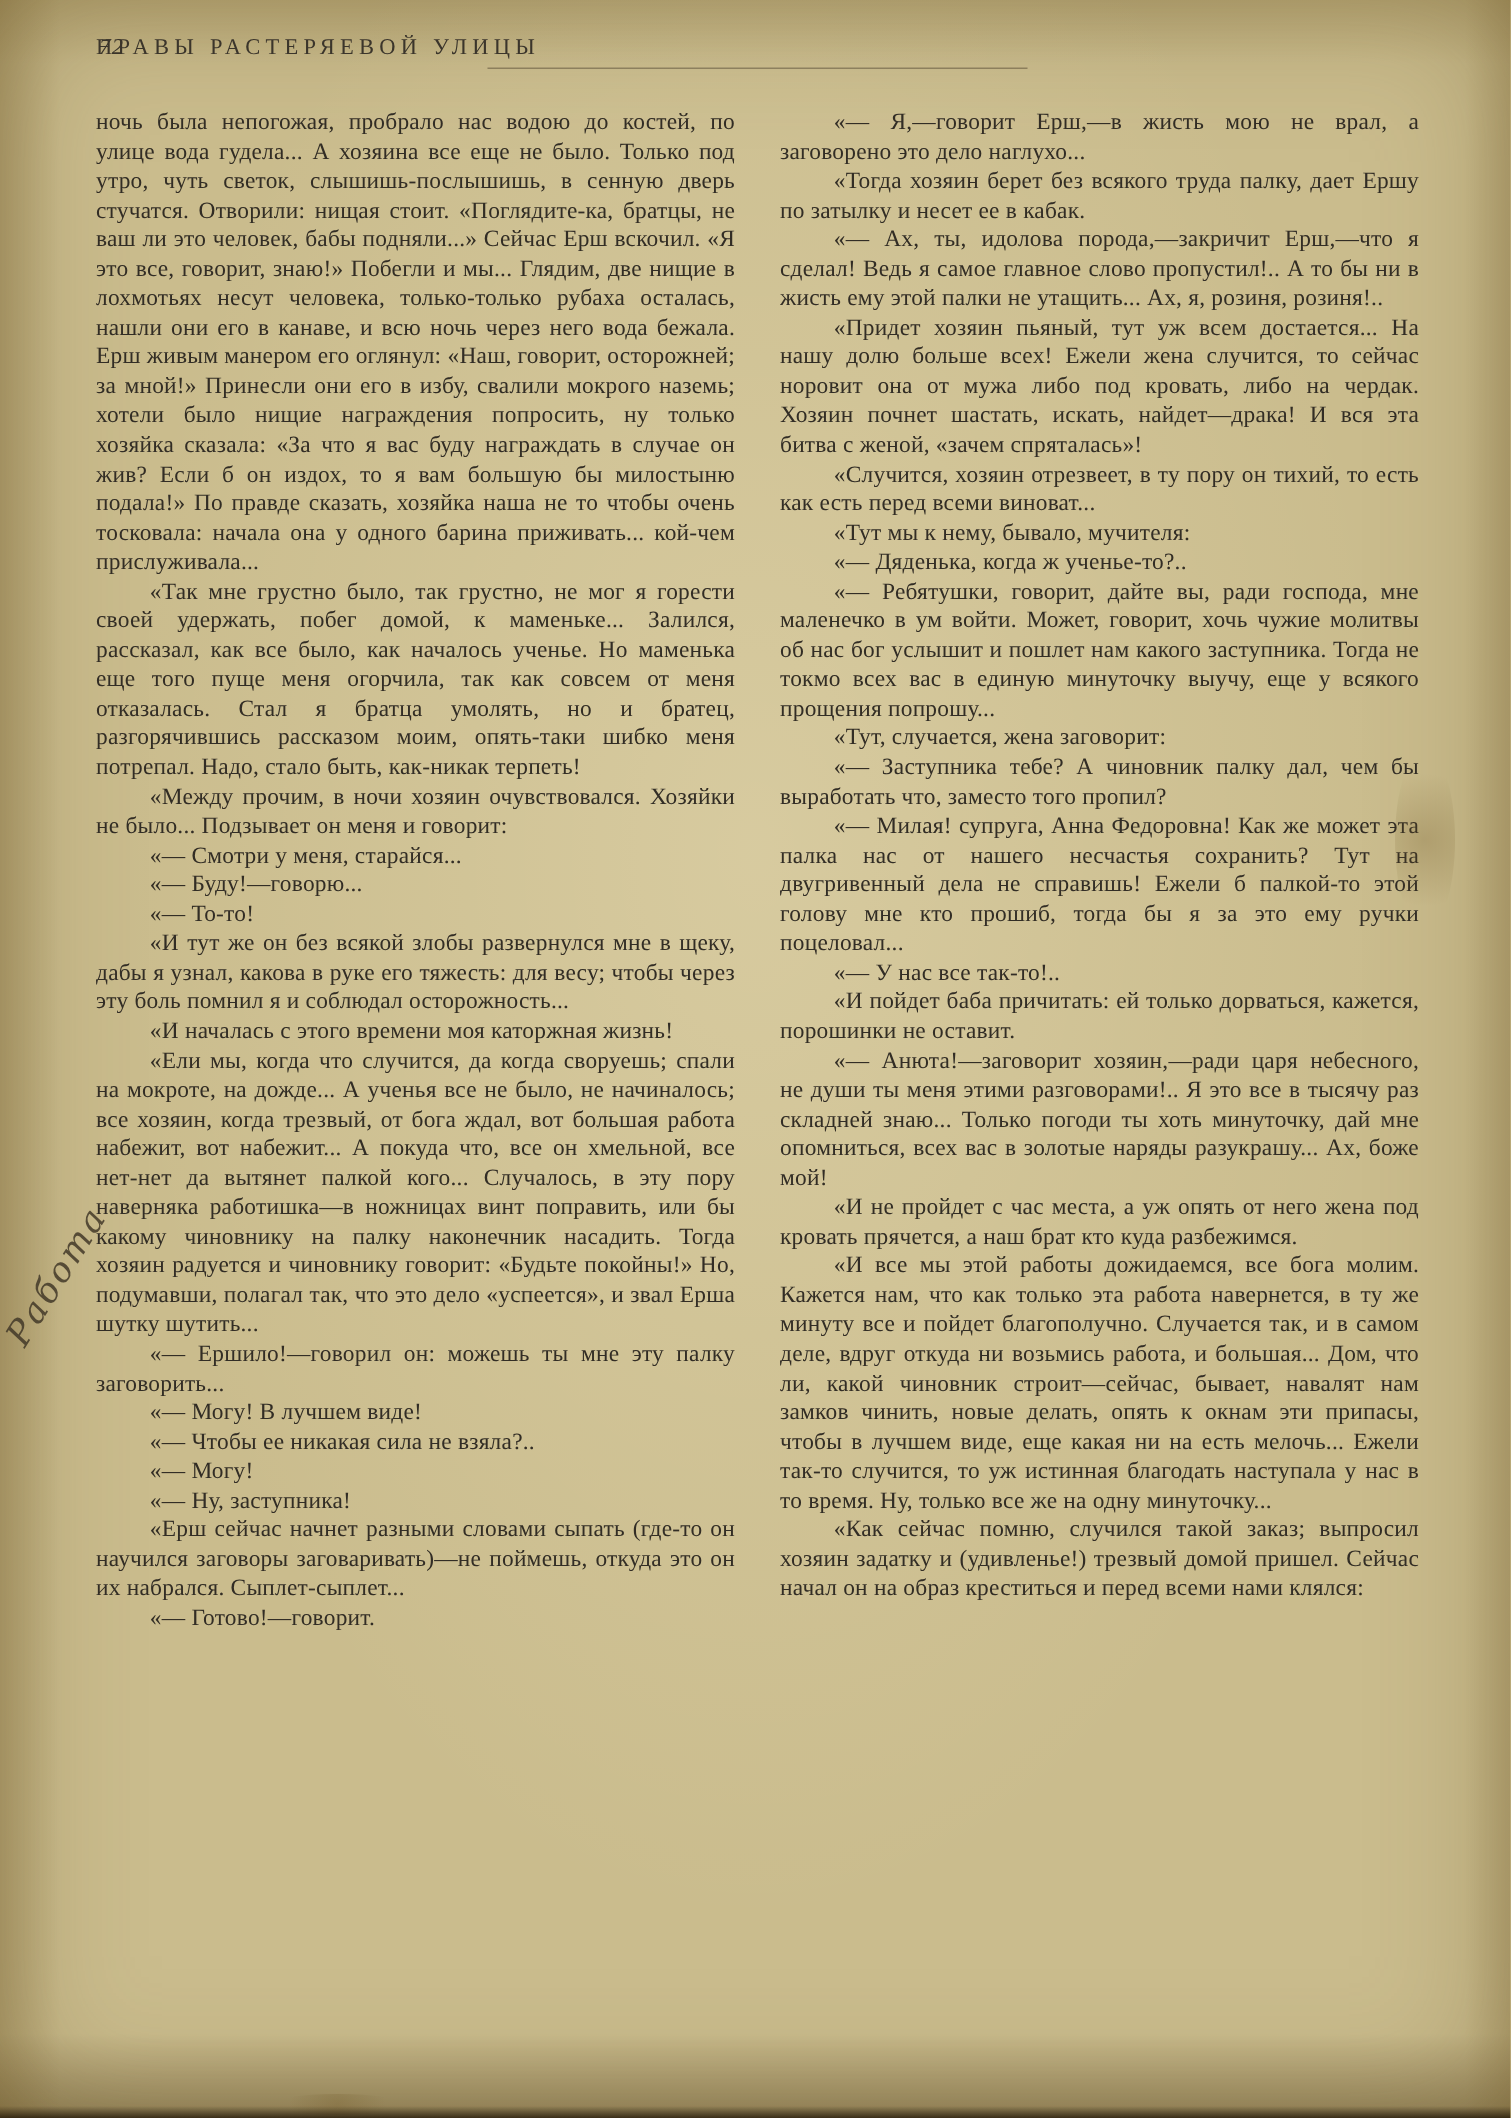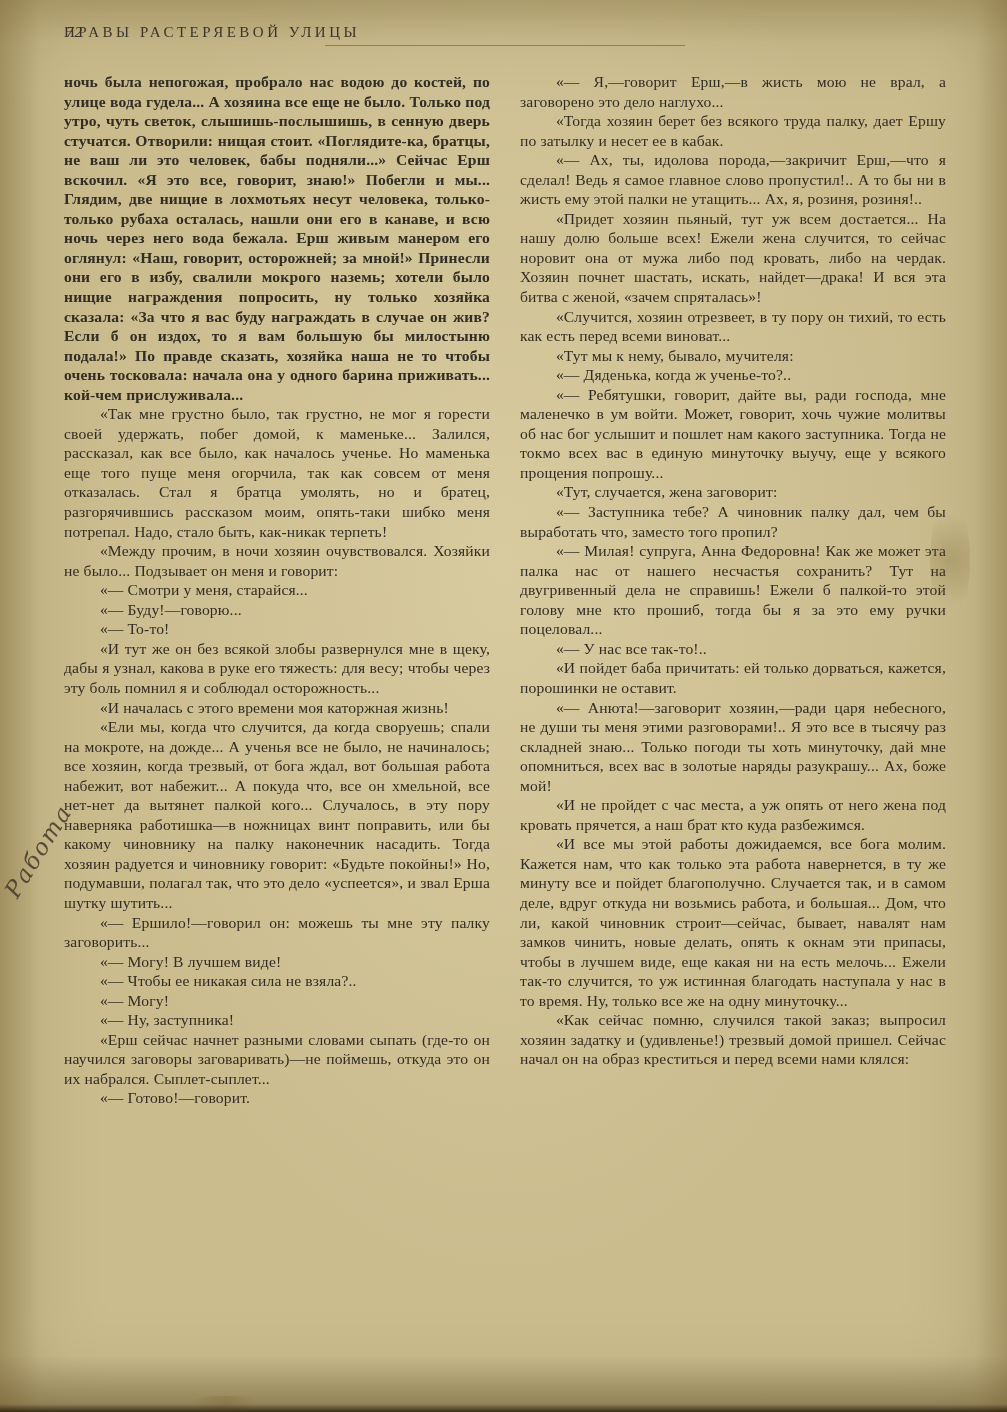--- a/index.html
+++ b/index.html
@@ -54,21 +54,21 @@
     font-size:15.6px;
     line-height:19.55px;
     text-align:justify;
     letter-spacing:.15px;
     hyphens:auto;
   }
   .column p.para{
     margin:0;
     text-indent:2.3em;
   }
-  .column p.noindent{text-indent:0;font-weight:bold;}
+  .column p.noindent{text-indent:0;}
   .margin-note{
     position:absolute;
     left:-14px;top:838px;
     transform:rotate(-58deg);
     font-family:"DejaVu Serif",serif;
     font-style:italic;
     font-size:23px;
     color:rgba(66,56,40,.85);
     letter-spacing:2px;
   }

